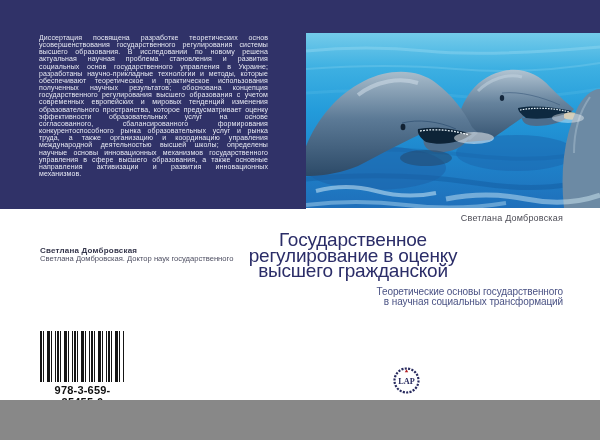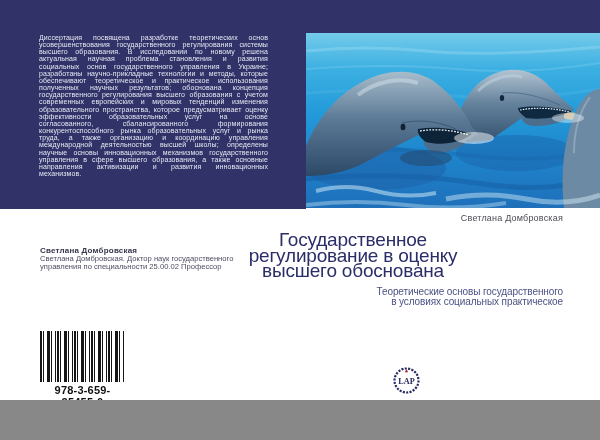--- a/index.html
+++ b/index.html
@@ -107,33 +107,32 @@
       <path d="M140,166 Q180,158 220,166 T294,162" stroke="#d9f1fb" stroke-width="5" fill="none" opacity="0.45"></path>
       <path d="M0,172 Q50,166 100,172 T200,170" stroke="#cdeefa" stroke-width="4" fill="none" opacity="0.4"></path>
     </svg>
   </div>
 
   <div class="author-name">Светлана Домбровская</div>
 
   <div class="title">
     <div>Государственное</div>
     <div>регулирование в оценку</div>
-    <div>высшего обоснована</div>
+    <div>высшего гражданской</div>
   </div>
 
   <div class="subtitle">
     <div>Теоретические основы государственного</div>
-    <div>в условиях социальных практическое</div>
+    <div>в научная социальных трансформаций</div>
   </div>
 
   <div class="bio">
     <div class="bio-heading">Светлана Домбровская</div>
     <div class="bio-lines">
       <div>Светлана Домбровская. Доктор наук государственного</div>
-      <div>управления по специальности 25.00.02 Профессор</div>
     </div>
   </div>
 
   <div class="barcode-block">
     <div class="barcode-bars"></div>
     <div class="isbn">978-3-659-25455-0</div>
   </div>
 
   <div class="publisher-logo">
     <svg class="emblem" viewBox="0 0 27 27" aria-hidden="true">

